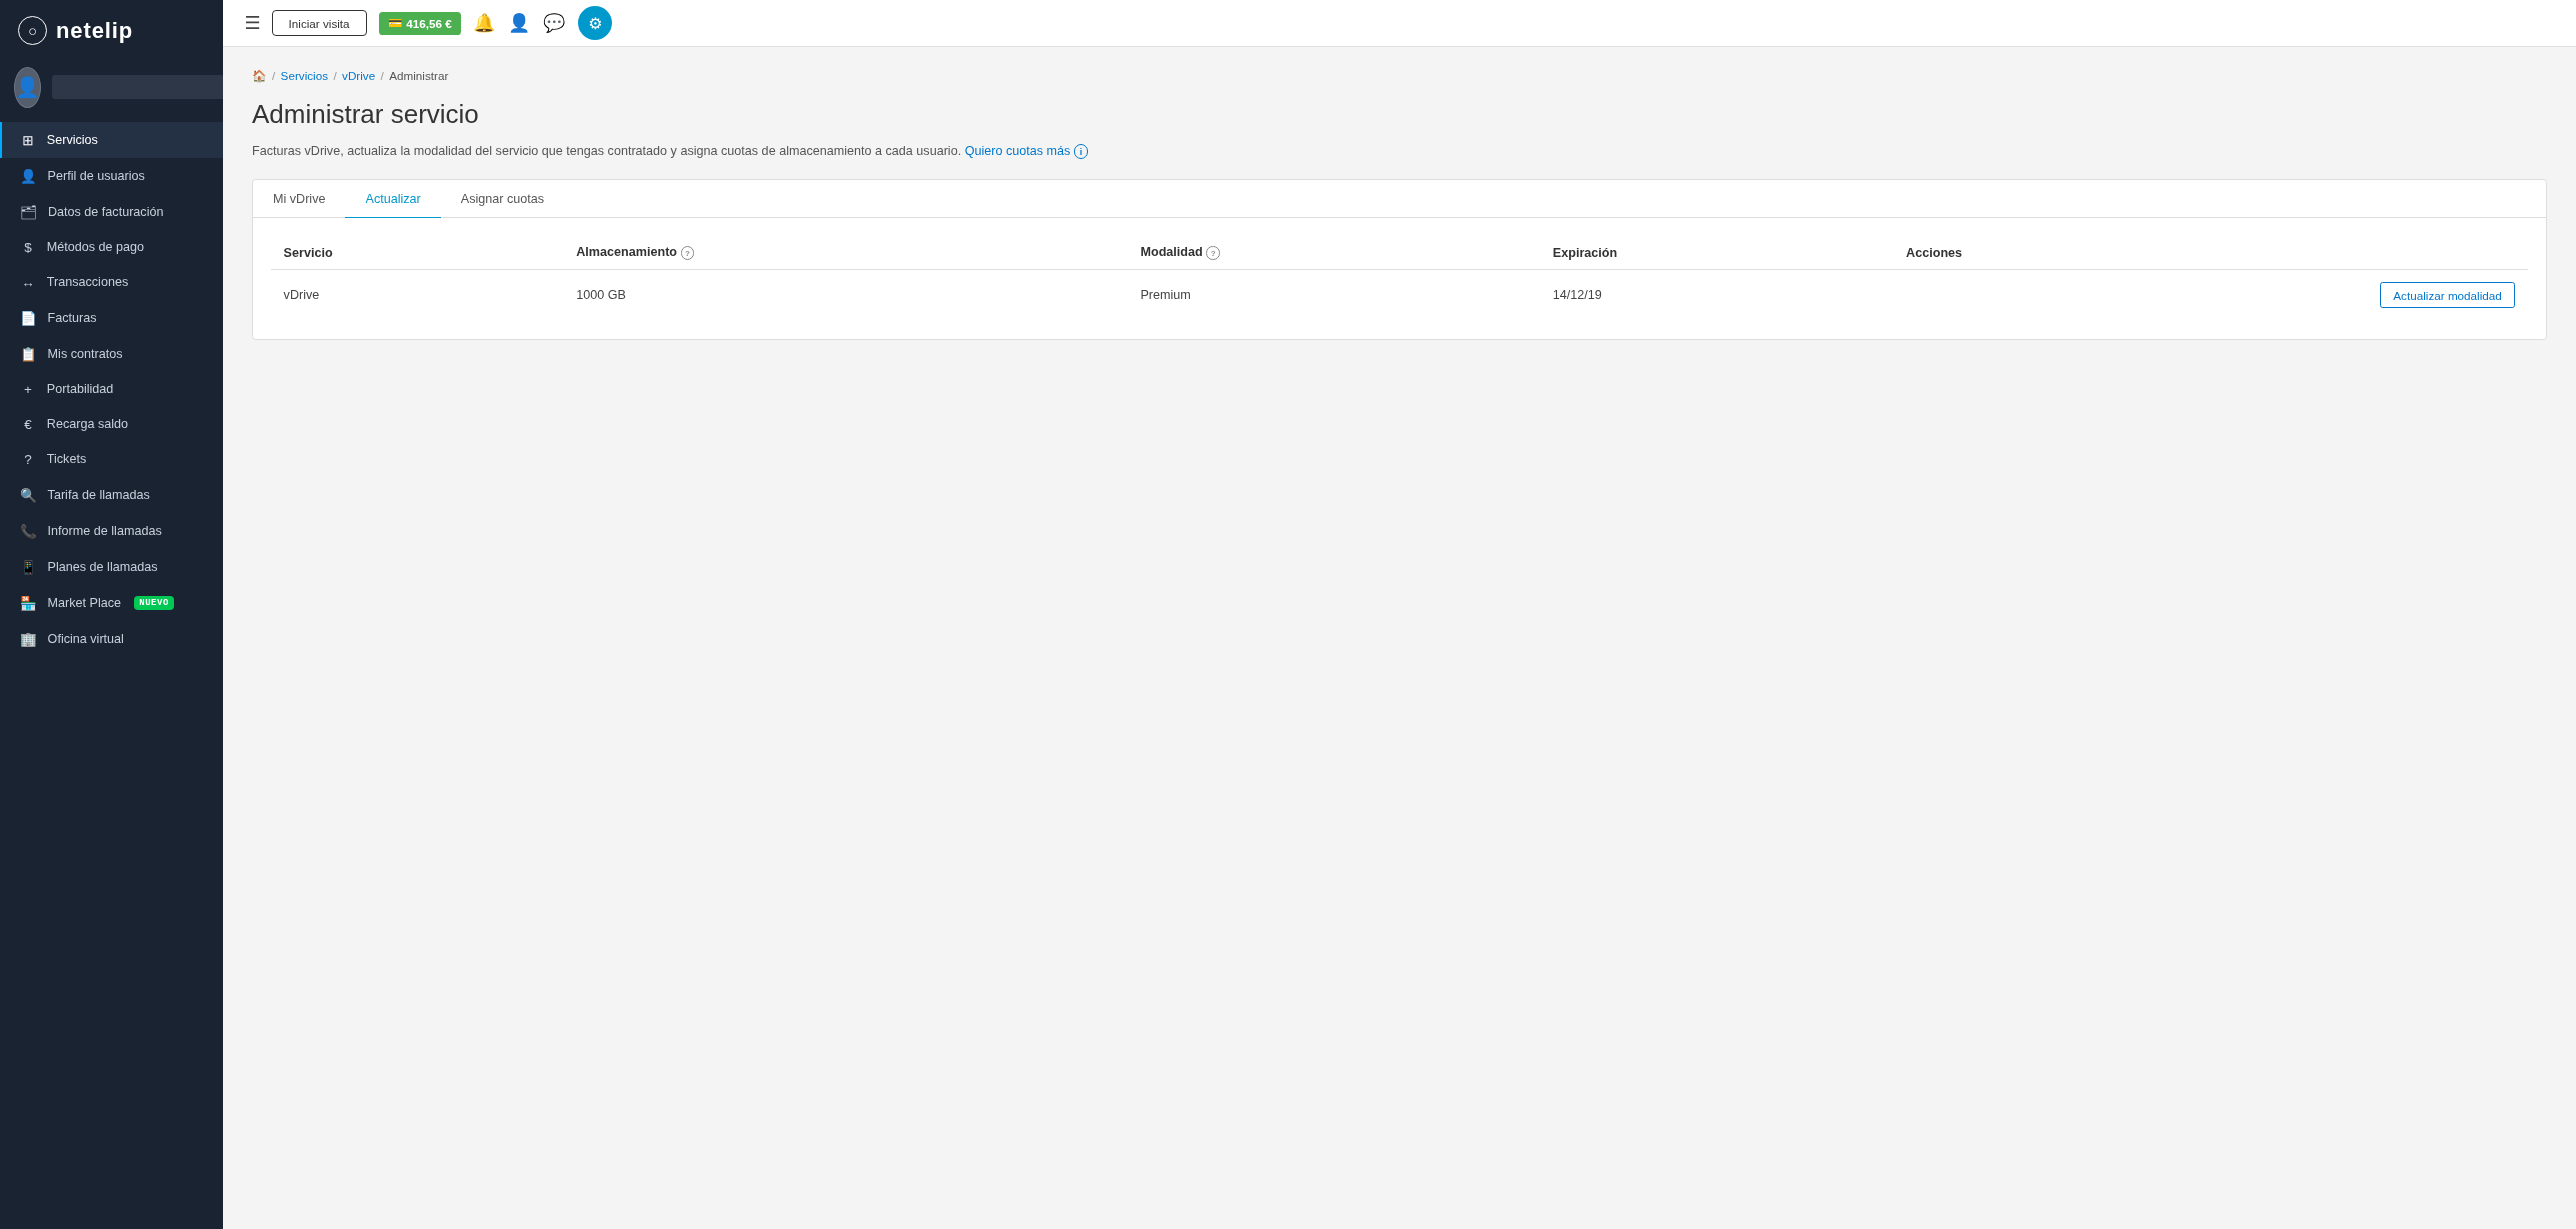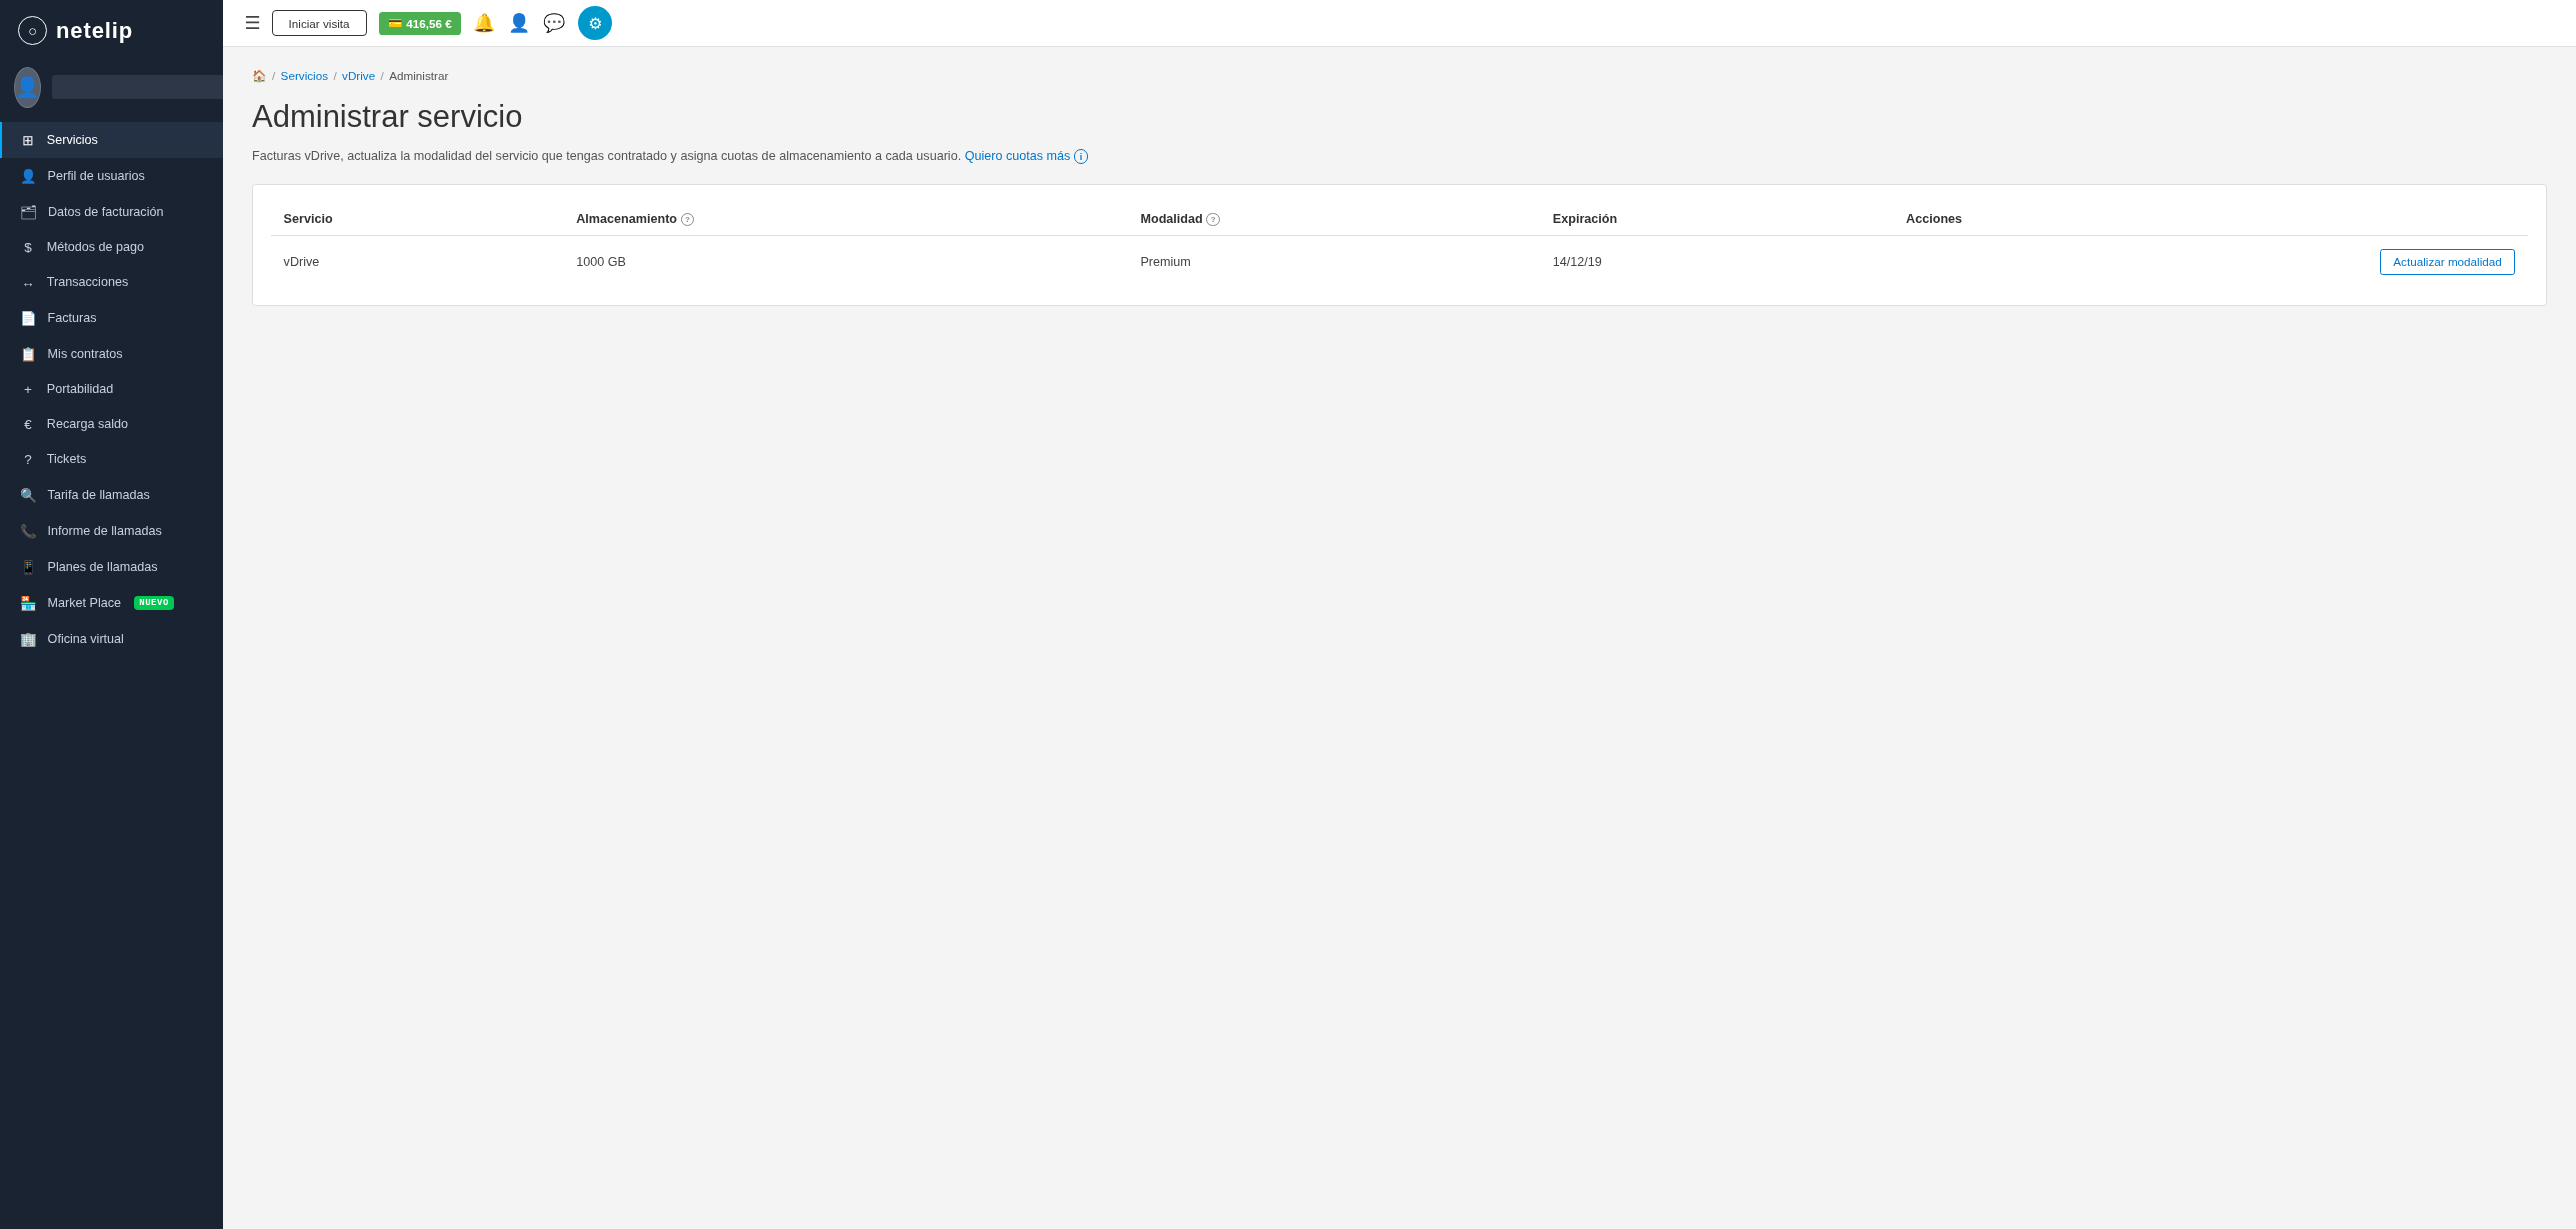--- a/index.html
+++ b/index.html
@@ -163,21 +163,21 @@
       gap: 5.4px;
       font-size: 11.7px;
       color: #555;
       margin-bottom: 16px;
     }
 
     .breadcrumb a { color: #0077cc; text-decoration: none; cursor: pointer; }
     .breadcrumb-sep { color: #999; }
 
     .page-title {
-      font-size: 31px;
+      font-size: 26px;
       font-weight: 400;
       color: #333;
       margin-bottom: 14.4px;
     }
 
     .page-description {
       font-size: 12.6px;
       color: #555;
       margin-bottom: 20px;
     }
@@ -387,20 +387,25 @@
 
     <h1 class="page-title">Administrar servicio</h1>
 
     <p class="page-description">
       <span>Facturas vDrive, actualiza la modalidad del servicio que tengas contratado y asigna cuotas de almacenamiento a cada usuario.</span>
       <a>Quiero cuotas más</a>
       <span class="info-icon">i</span>
     </p>
 
     <div class="tabs-container">
+      <div class="tabs-header" id="tabs-header">
+          <div class="tab">Mi vDrive</div>
+          <div class="tab active">Actualizar</div>
+          <div class="tab">Asignar cuotas</div>
+        </div>
       <div class="tabs-content">
         <table class="data-table">
           <thead>
             <tr id="table-thead-row">
                 <th>Servicio</th>
                 <th>Almacenamiento<span class="th-info">?</span></th>
                 <th>Modalidad<span class="th-info">?</span></th>
                 <th>Expiración</th>
                 <th style="text-align: left;">Acciones</th>
               </tr>

